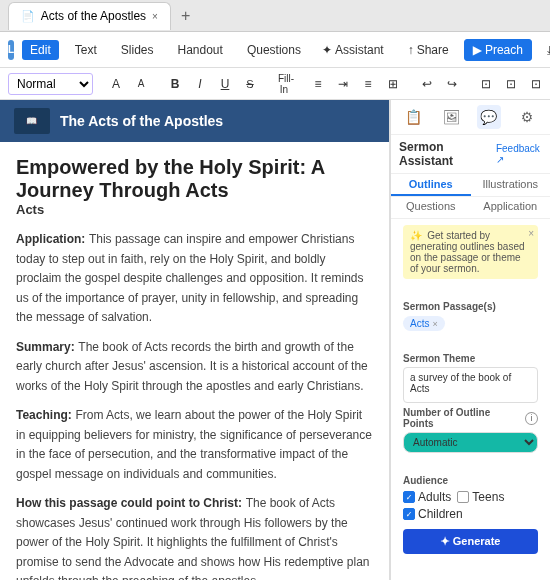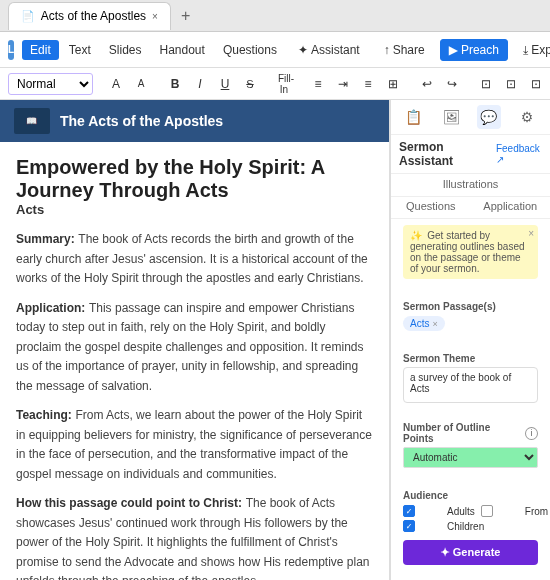--- a/index.html
+++ b/index.html
@@ -41,21 +41,21 @@
       gap: 4px;
     }
     .toolbar-logo {
       width: 20px; height: 20px;
       background: #4a90d9;
       border-radius: 3px;
       margin-right: 4px;
       display: flex; align-items: center; justify-content: center;
       color: white; font-size: 10px; font-weight: bold;
     }
-    .toolbar-menu { display: flex; gap: 2px; justify-content: space-between; }
+    .toolbar-menu { display: flex; gap: 8px; justify-content: space-between; }
     .toolbar-menu-item {
       padding: 3px 8px;
       font-size: 12px;
       color: #333;
       border-radius: 3px;
       cursor: pointer;
     }
     .toolbar-menu-item.active {
       background: #1a73e8;
       color: white;
@@ -309,49 +309,49 @@
       border-radius: 50%;
       font-size: 9px;
       display: flex; align-items: center; justify-content: center;
       color: #666;
       cursor: pointer;
     }
 
     .outline-points-select {
       width: 100%;
       border: 1px solid #ddd;
-      border-radius: 2px;
+      border-radius: 8px;
       padding: 3px 5px;
       font-size: 10px;
       color: #333;
-      background: #86efac;
+      background: #14b8a6;
     }
 
     .audience-section { margin-top: 4px; }
     .audience-row {
       display: flex;
       align-items: center;
       gap: 6px;
       margin-bottom: 3px;
     }
     .checkbox-group { display: flex; align-items: center; gap: 3px; }
-    .checkbox-label { font-size: 10px; color: #333; margin-left: 29px; }
+    .checkbox-label { font-size: 12px; color: #333; }
     .check-box {
       width: 12px; height: 12px;
       border: 1px solid #1a73e8;
       border-radius: 2px;
       background: #1a73e8;
       display: flex; align-items: center; justify-content: center;
       color: white; font-size: 8px;
       cursor: pointer;
     }
 
     .generate-btn {
       width: 100%;
-      background: #6d28d9;
+      background: #1d4ed8;
       color: white;
       border: none;
       border-radius: 4px;
       padding: 6px 0;
       font-size: 11px;
       font-weight: 600;
       cursor: pointer;
       margin-top: 8px;
       display: flex;
       align-items: center;
@@ -438,26 +438,26 @@
       <div class="doc-thumb">
         <span style="color:#fff;font-size:9px;">📖</span>
       </div>
       <div class="doc-title-bar">The Acts of the Apostles</div>
     </div>
     <div class="doc-body">
       <div class="doc-main-title">Empowered by the Holy Spirit: A Journey Through Acts</div>
       <div class="doc-subtitle">Acts</div>
 
       <div class="doc-section">
+        <span class="doc-section-label">Application:</span>
+        <span class="doc-section-text">This passage can inspire and empower Christians today to step out in faith, rely on the Holy Spirit, and boldly proclaim the gospel despite challenges and opposition. It reminds us of the importance of prayer, unity in fellowship, and spreading the message of salvation.</span>
+      </div>
+      <div class="doc-section">
         <span class="doc-section-label">Summary:</span>
         <span class="doc-section-text">The book of Acts records the birth and growth of the early church after Jesus' ascension. It is a historical account of the works of the Holy Spirit through the apostles and early Christians.</span>
-      </div>
-      <div class="doc-section">
-        <span class="doc-section-label">Application:</span>
-        <span class="doc-section-text">This passage can inspire and empower Christians today to step out in faith, rely on the Holy Spirit, and boldly proclaim the gospel despite challenges and opposition. It reminds us of the importance of prayer, unity in fellowship, and spreading the message of salvation.</span>
       </div>
       <div class="doc-section">
         <span class="doc-section-label">Teaching:</span>
         <span class="doc-section-text">From Acts, we learn about the power of the Holy Spirit in equipping believers for ministry, the significance of perseverance in the face of persecution, and the transformative impact of the gospel message on individuals and communities.</span>
       </div>
       <div class="doc-section">
         <span class="doc-section-label">How this passage could point to Christ:</span>
         <span class="doc-section-text">The book of Acts showcases Jesus' continued work through His followers by the power of the Holy Spirit. It highlights the fulfillment of Christ's promise to send the Advocate and shows how His redemptive plan unfolds through the preaching of the apostles.</span>
       </div>
 
@@ -471,20 +471,21 @@
       <div class="panel-icon-btn active">💬</div>
       <div class="panel-icon-btn">⚙</div>
     </div>
 
     <div class="assistant-header">
       <span class="assistant-title">Sermon Assistant</span>
       <span class="feedback-link">Feedback ↗</span>
     </div>
 
     <div class="assistant-tabs">
+      <div class="assistant-tab active">Outlines</div>
       <div class="assistant-tab">Illustrations</div>
     </div>
     <div class="assistant-tabs" style="border-top:none;margin-top:-1px;">
       <div class="assistant-tab">Questions</div>
       <div class="assistant-tab">Application</div>
     </div>
 
     <div class="assistant-body">
       <div class="generate-hint">
         <span class="hint-icon">✨</span>
@@ -496,41 +497,41 @@
       <div style="margin-bottom:6px;">
         <span class="passage-tag">
           <span>Acts</span>
           <span class="passage-tag-x">×</span>
         </span>
       </div>
 
       <div class="field-label">Sermon Theme</div>
       <textarea class="theme-textarea" style="">a survey of the book of Acts</textarea>
 
-      <div class="row-with-info" style="margin-top:16px;margin-bottom:3px;">
+      <div class="row-with-info" style="margin-top:1px;margin-bottom:3px;">
         <div class="field-label" style="margin:0;">Number of Outline Points</div>
         <div class="info-icon">i</div>
       </div>
       <select class="outline-points-select">
         <option>Automatic</option>
         <option>3</option>
         <option>4</option>
         <option>5</option>
       </select>
 
       <div class="field-label">Audience</div>
       <div class="audience-section">
         <div class="audience-row">
           <div class="checkbox-group">
             <div class="check-box">✓</div>
             <span class="checkbox-label">Adults</span>
           </div>
           <div class="checkbox-group">
             <div class="check-box" style="background:white;border:1px solid #999;"></div>
-            <span class="checkbox-label">From</span>
+            <span class="checkbox-label">Teens</span>
           </div>
         </div>
         <div class="audience-row">
           <div class="checkbox-group">
             <div class="check-box">✓</div>
             <span class="checkbox-label">Children</span>
           </div>
         </div>
       </div>
 

